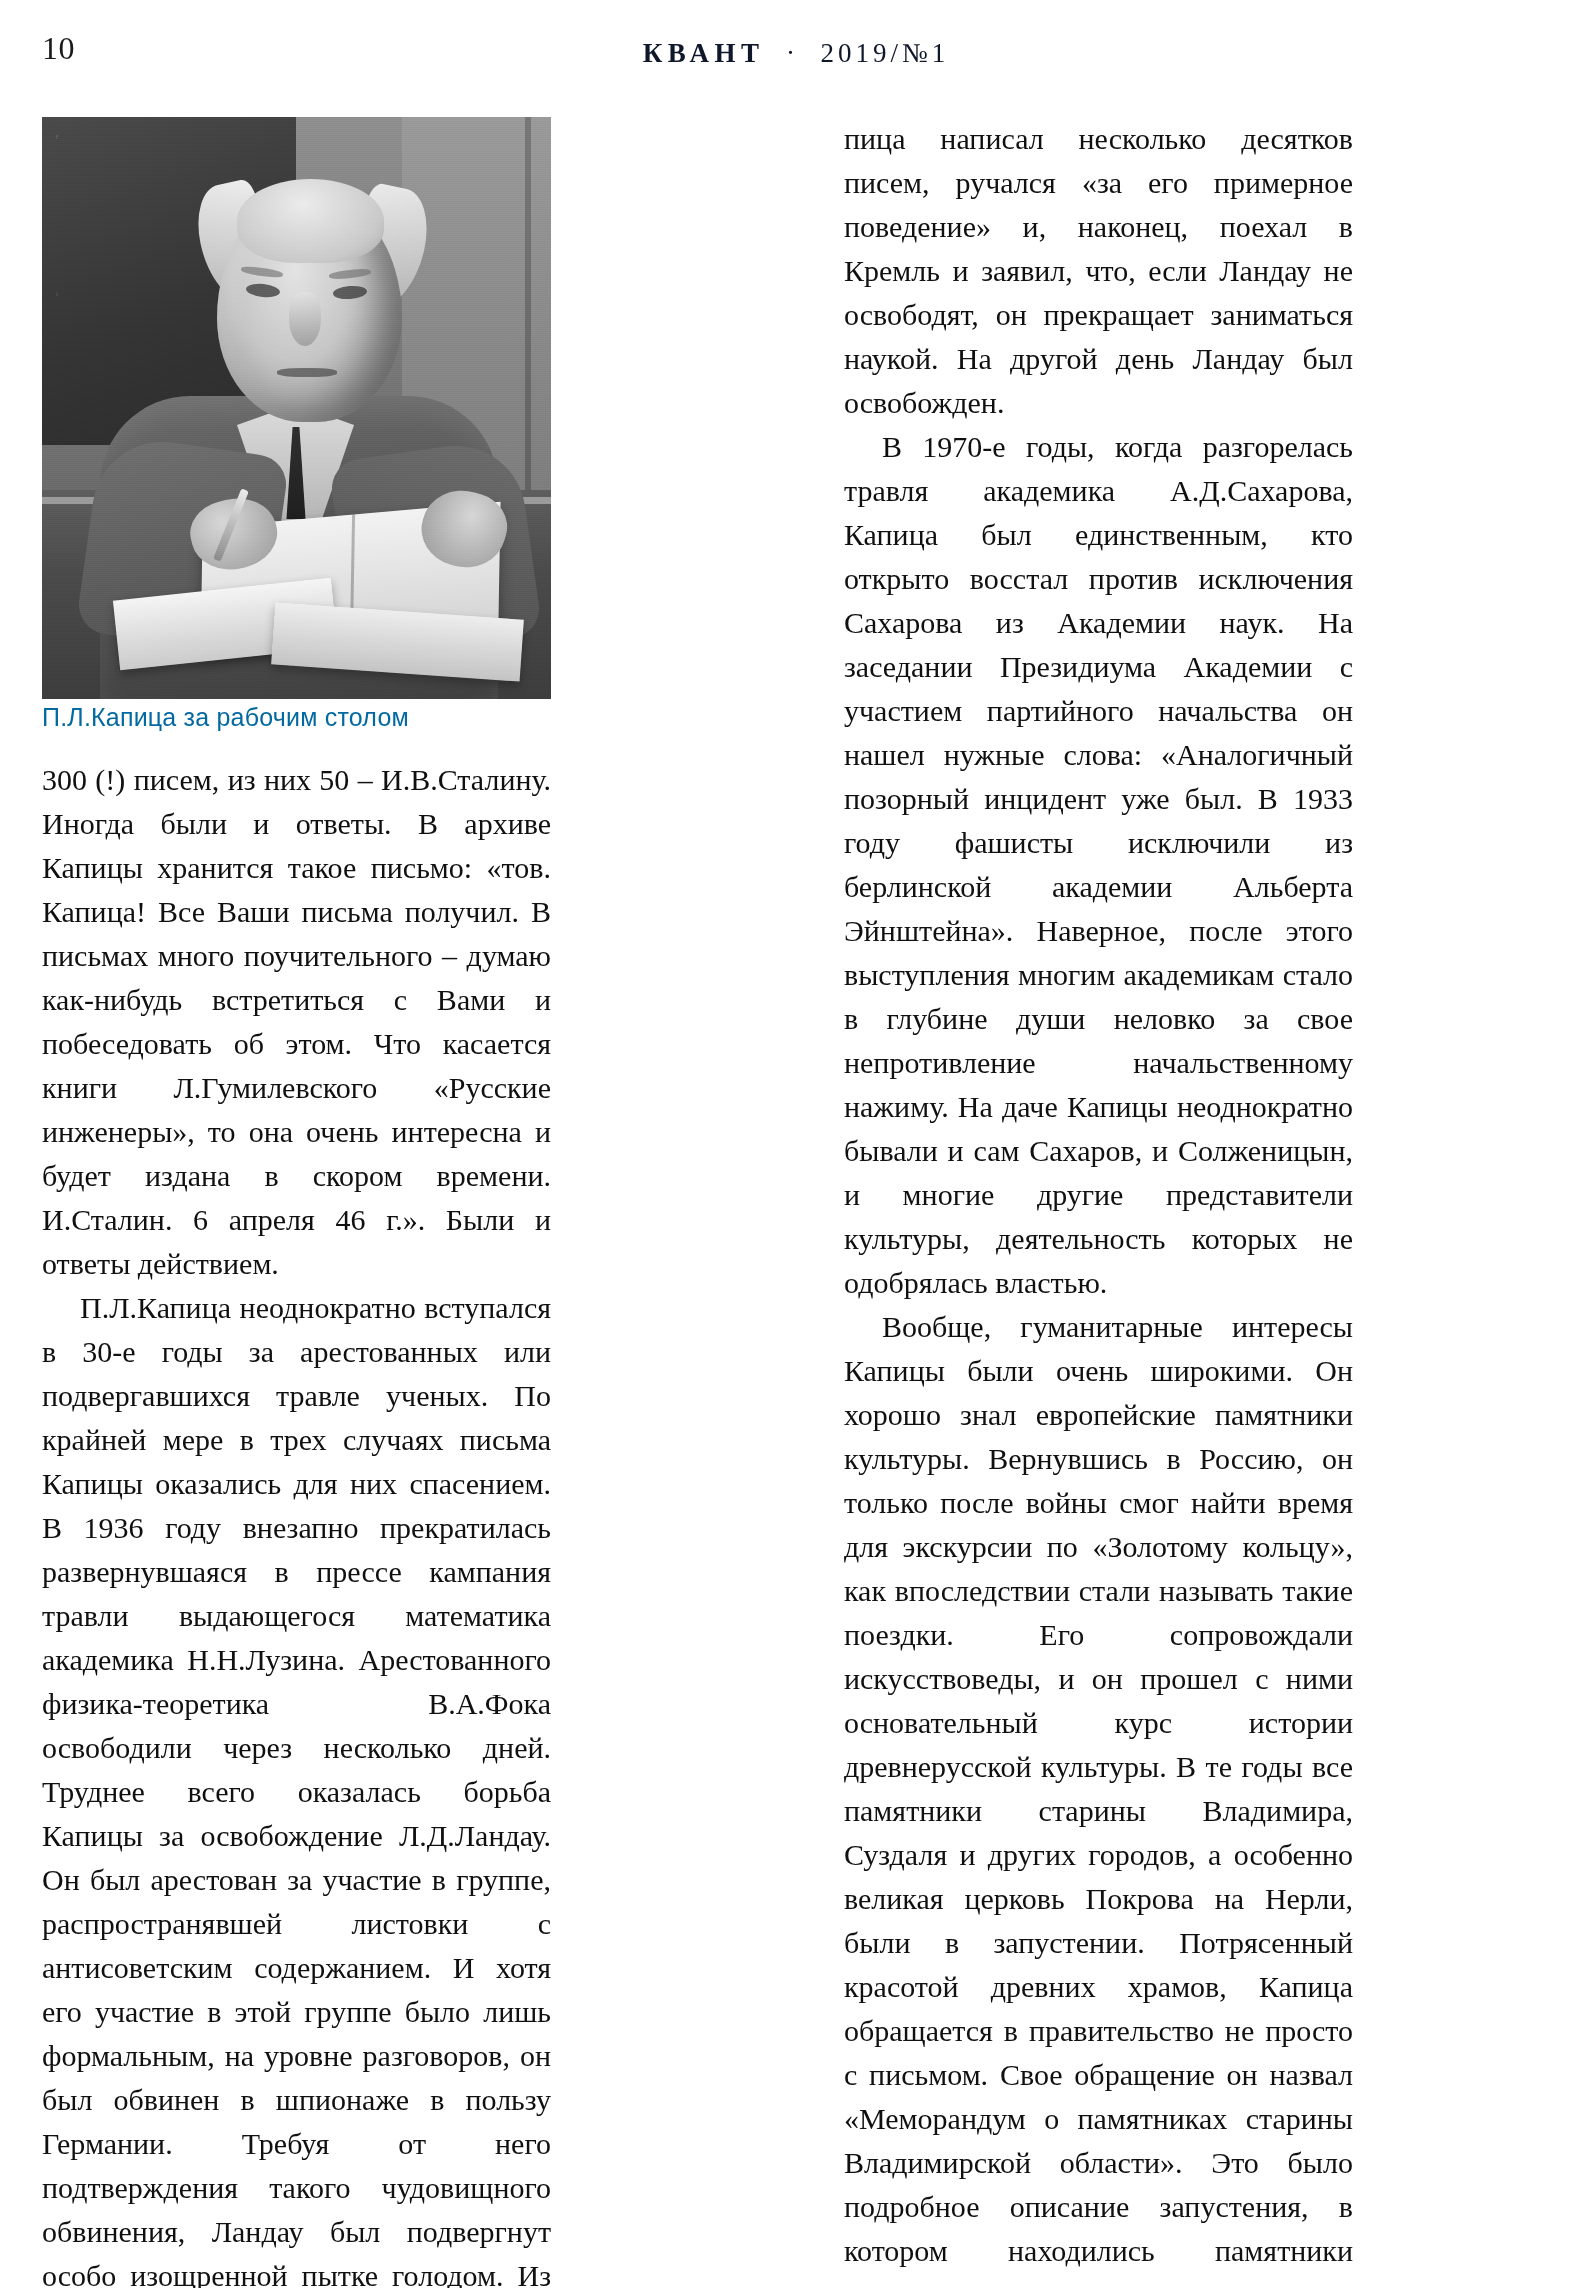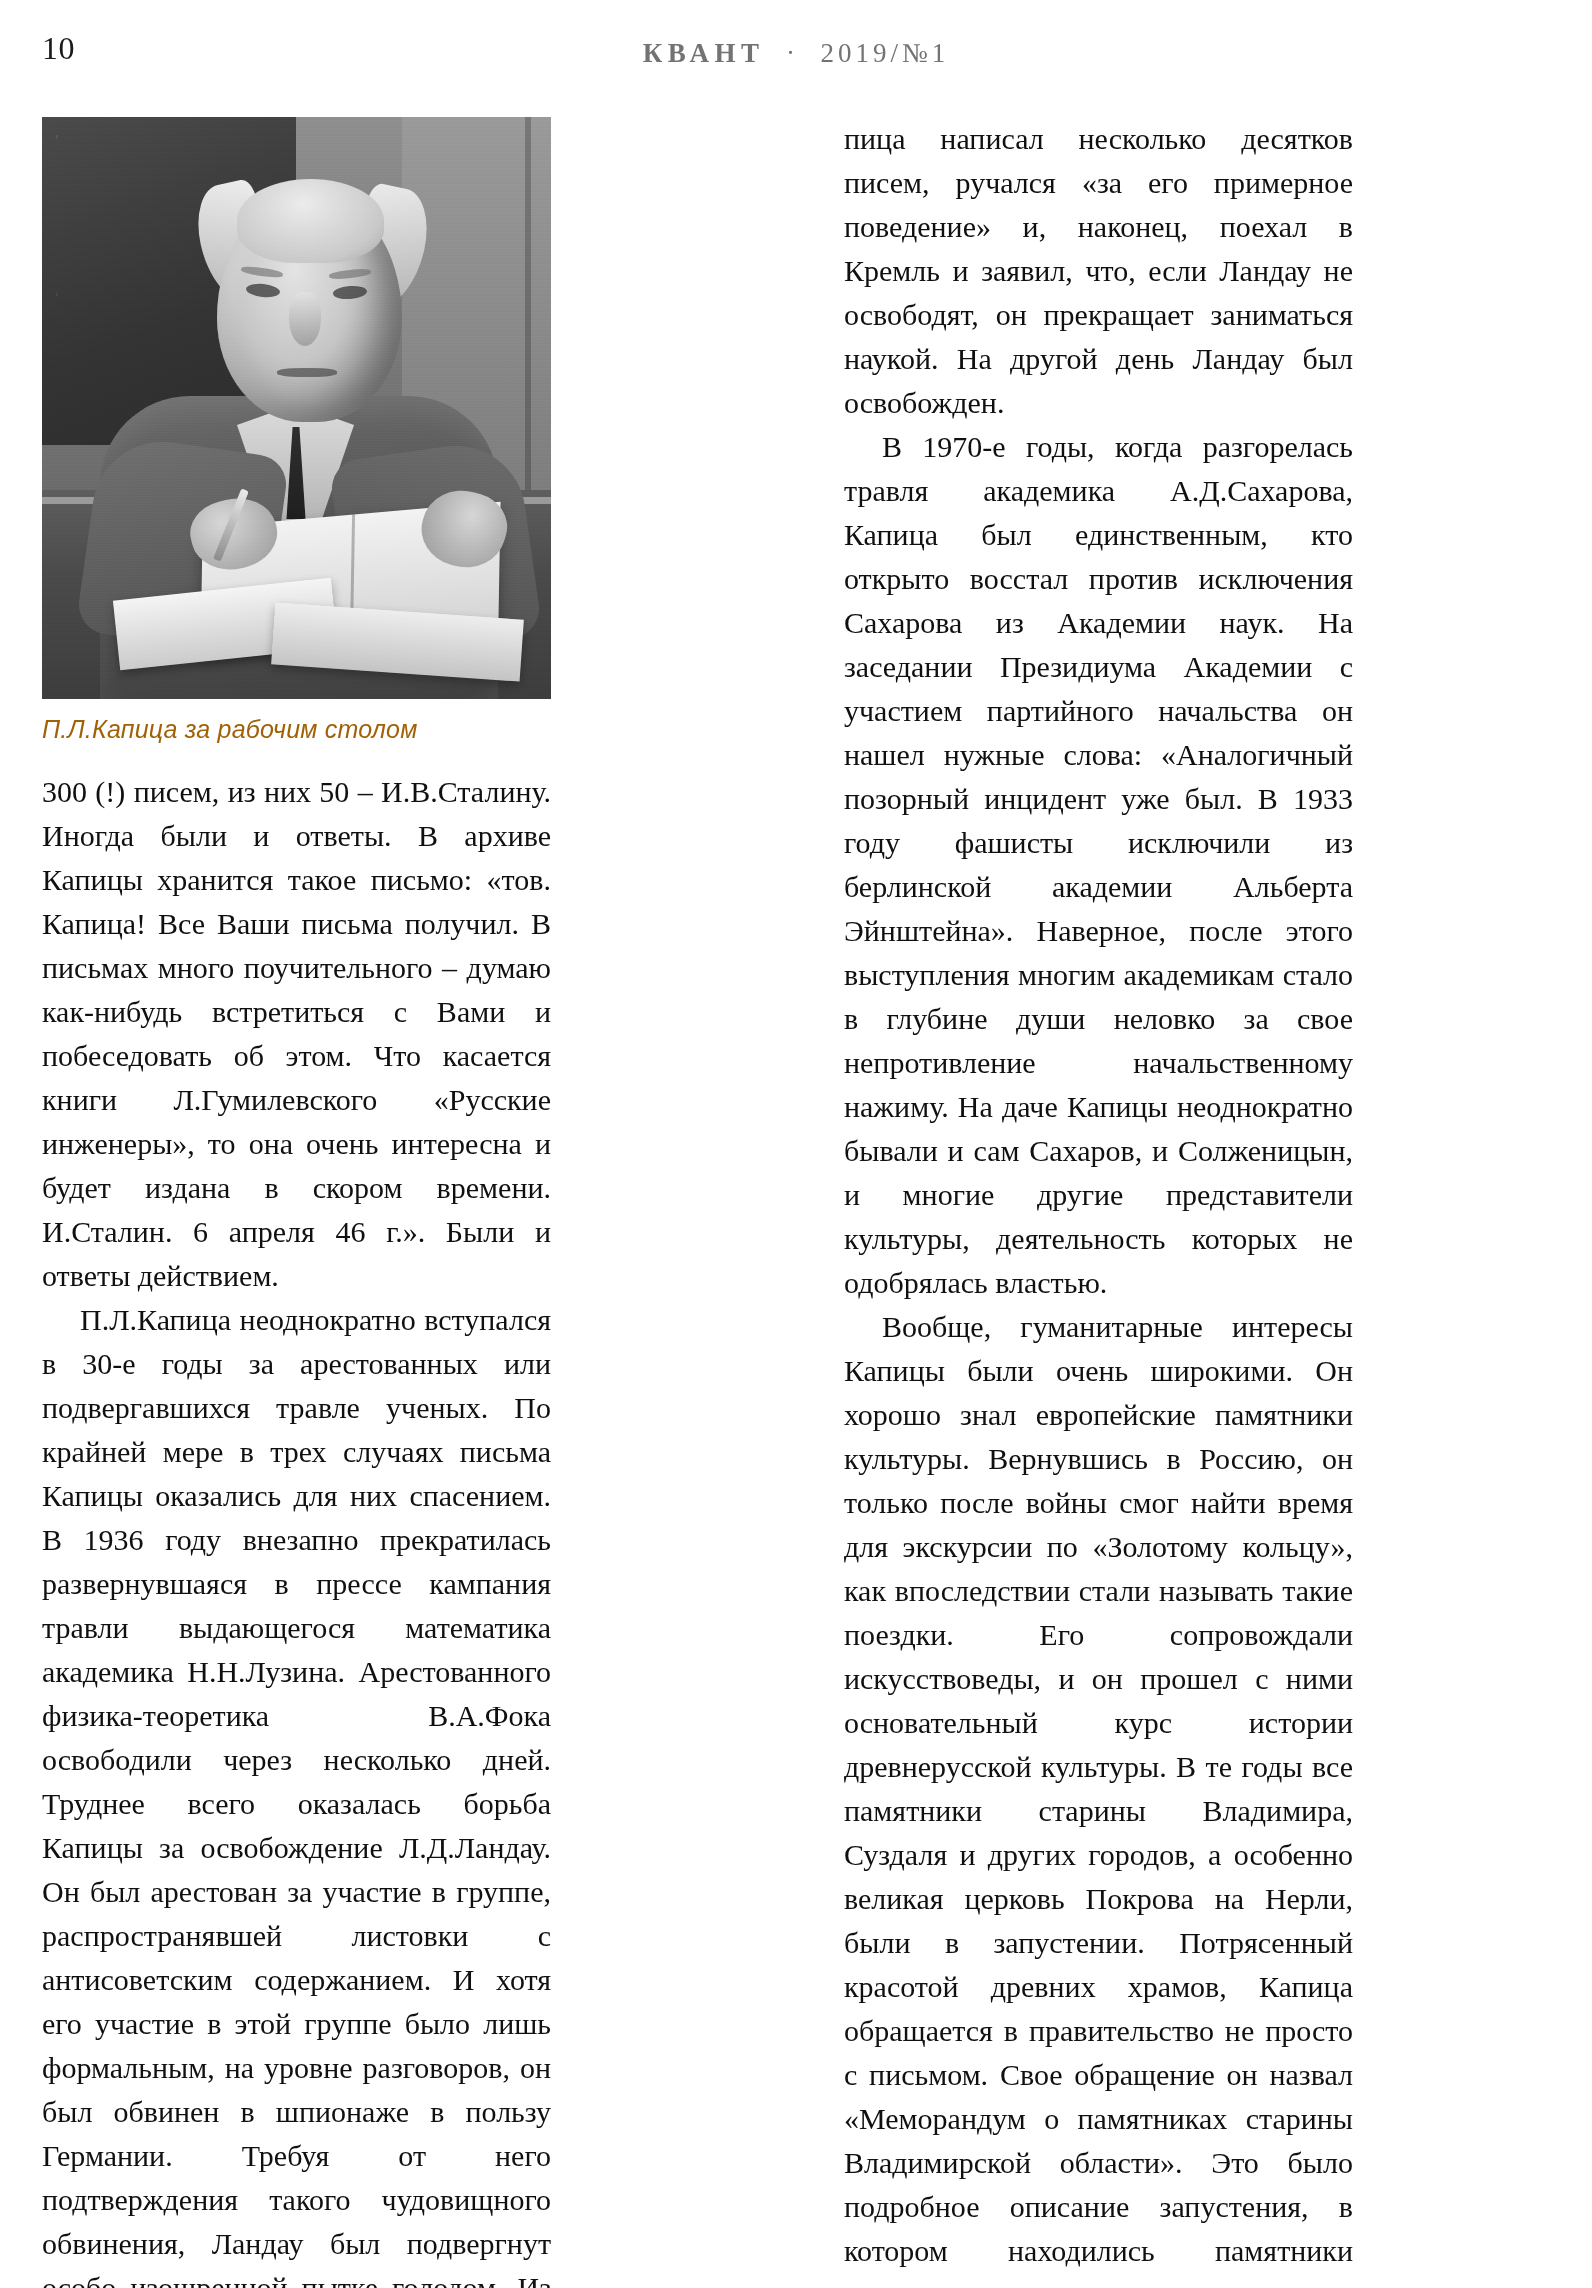--- a/index.html
+++ b/index.html
@@ -31,21 +31,21 @@
     color:#1a1a1a;
     letter-spacing:0.5px;
   }
   .journal{
     position:absolute;
     left:0; right:0; top:16px;
     text-align:center;
     font-size:27px;
     font-weight:700;
     letter-spacing:5.5px;
-    color:#737373;
+    color:#0f172a;
     white-space:pre;
   }
   .journal .issue{
     font-weight:400;
     letter-spacing:4px;
   }
 
   
   .col{
     position:absolute;
@@ -213,25 +213,24 @@
   }
   .ph-grain{
     position:absolute; inset:0;
     background:
       repeating-linear-gradient(0deg, rgba(255,255,255,.035) 0 1px, rgba(0,0,0,.035) 1px 2px);
     mix-blend-mode:overlay;
     opacity:.55;
   }
 
   .caption{
-    margin-top:16px;
+    margin-top:4px;
     font-family:"Liberation Sans","DejaVu Sans",sans-serif;
-    font-style:italic;
     font-size:25px;
-    color:#a16207;
+    color:#0369a1;
     letter-spacing:0.2px;
   }
 
   
   .body-text{
     margin-top:26px;
     font-size:30px;
     line-height:44px;
     text-align:justify;
     text-justify:inter-word;

